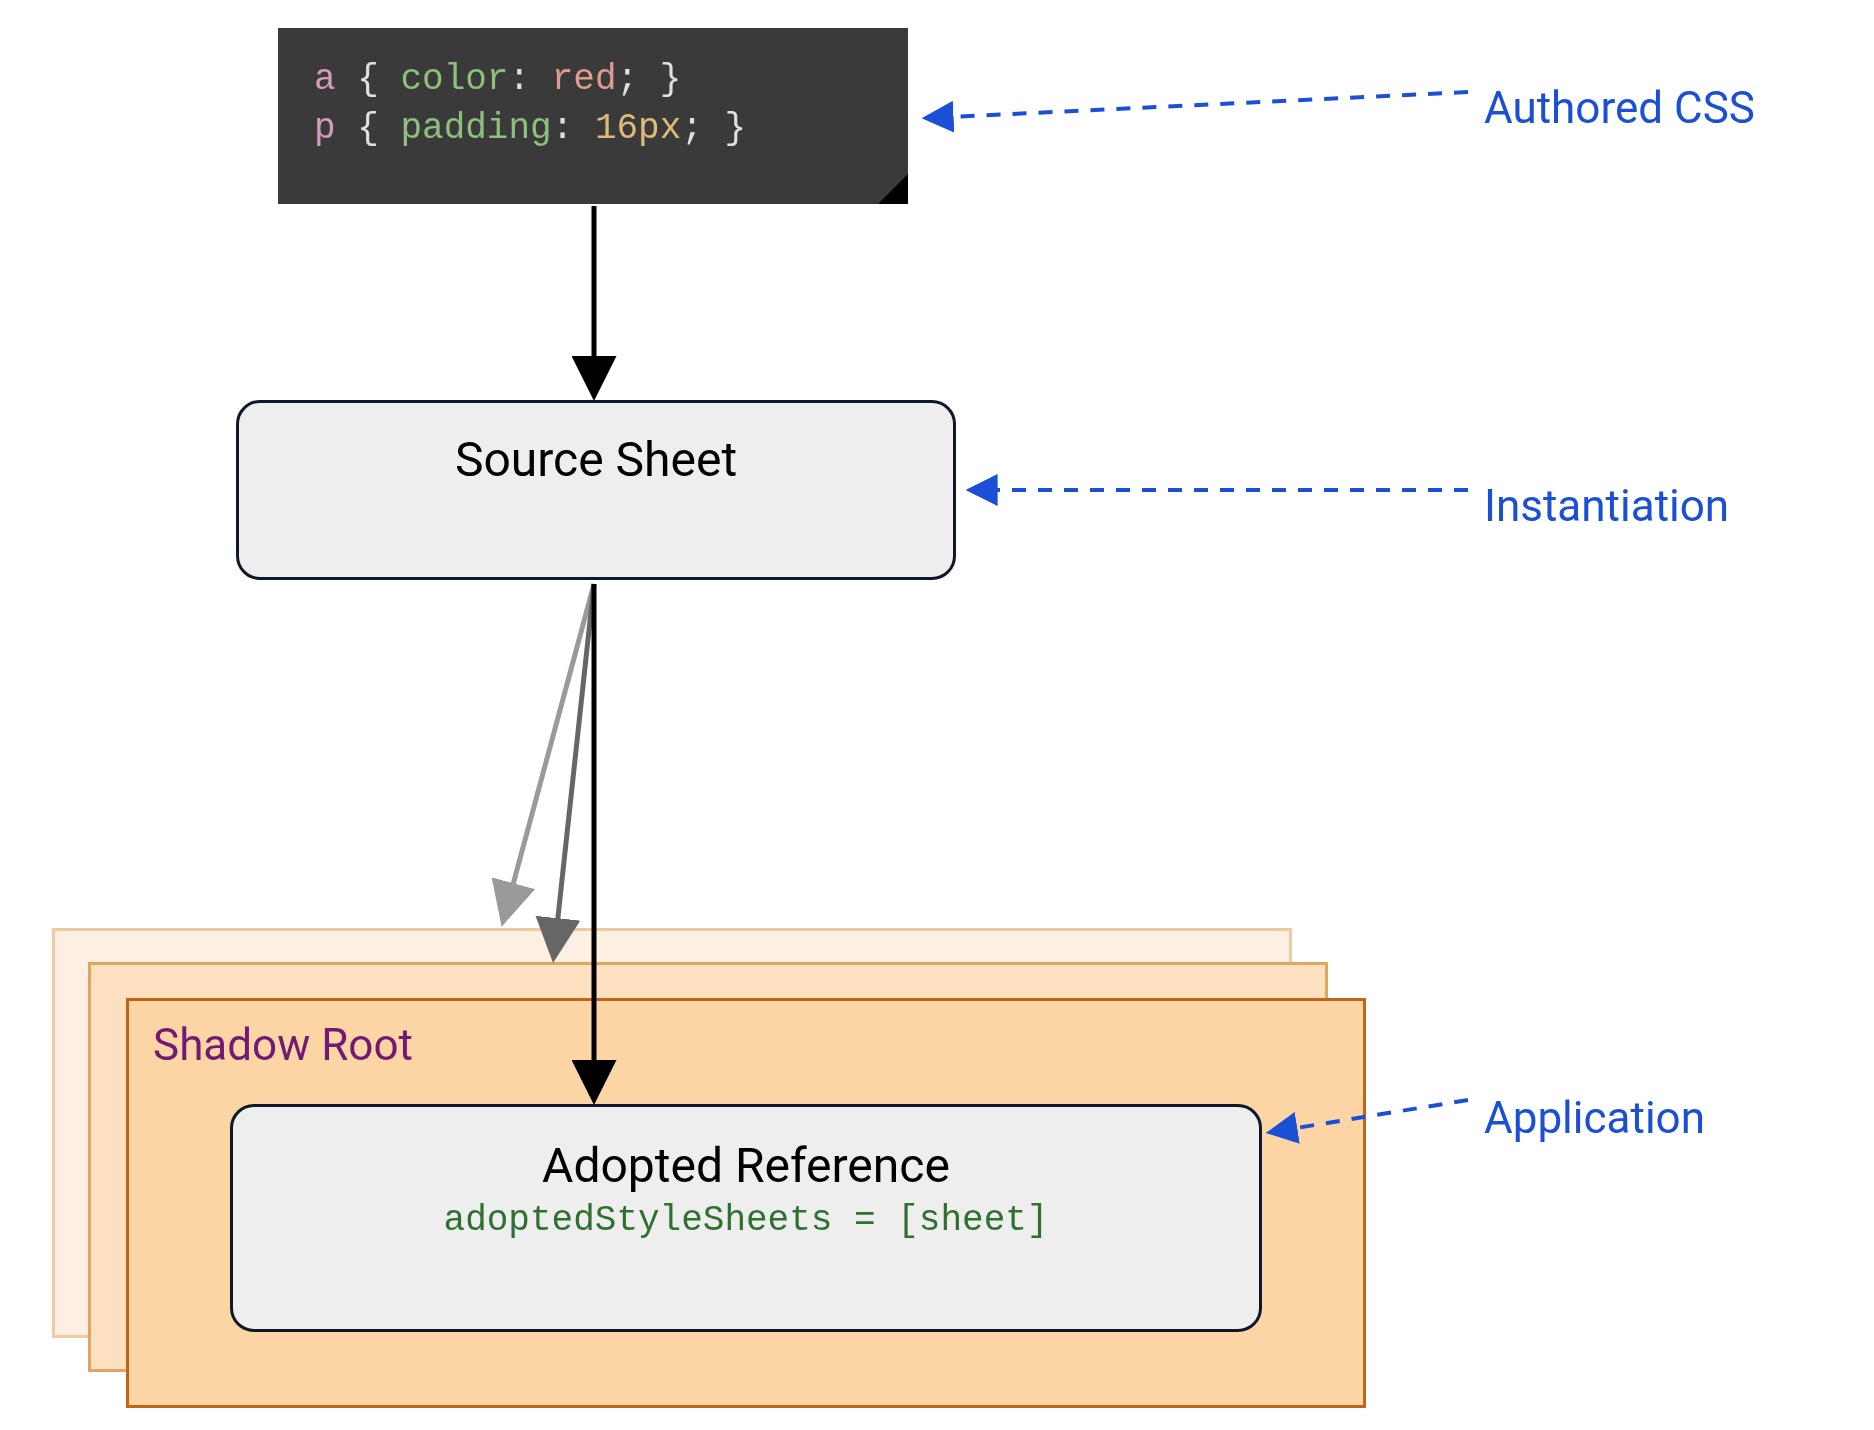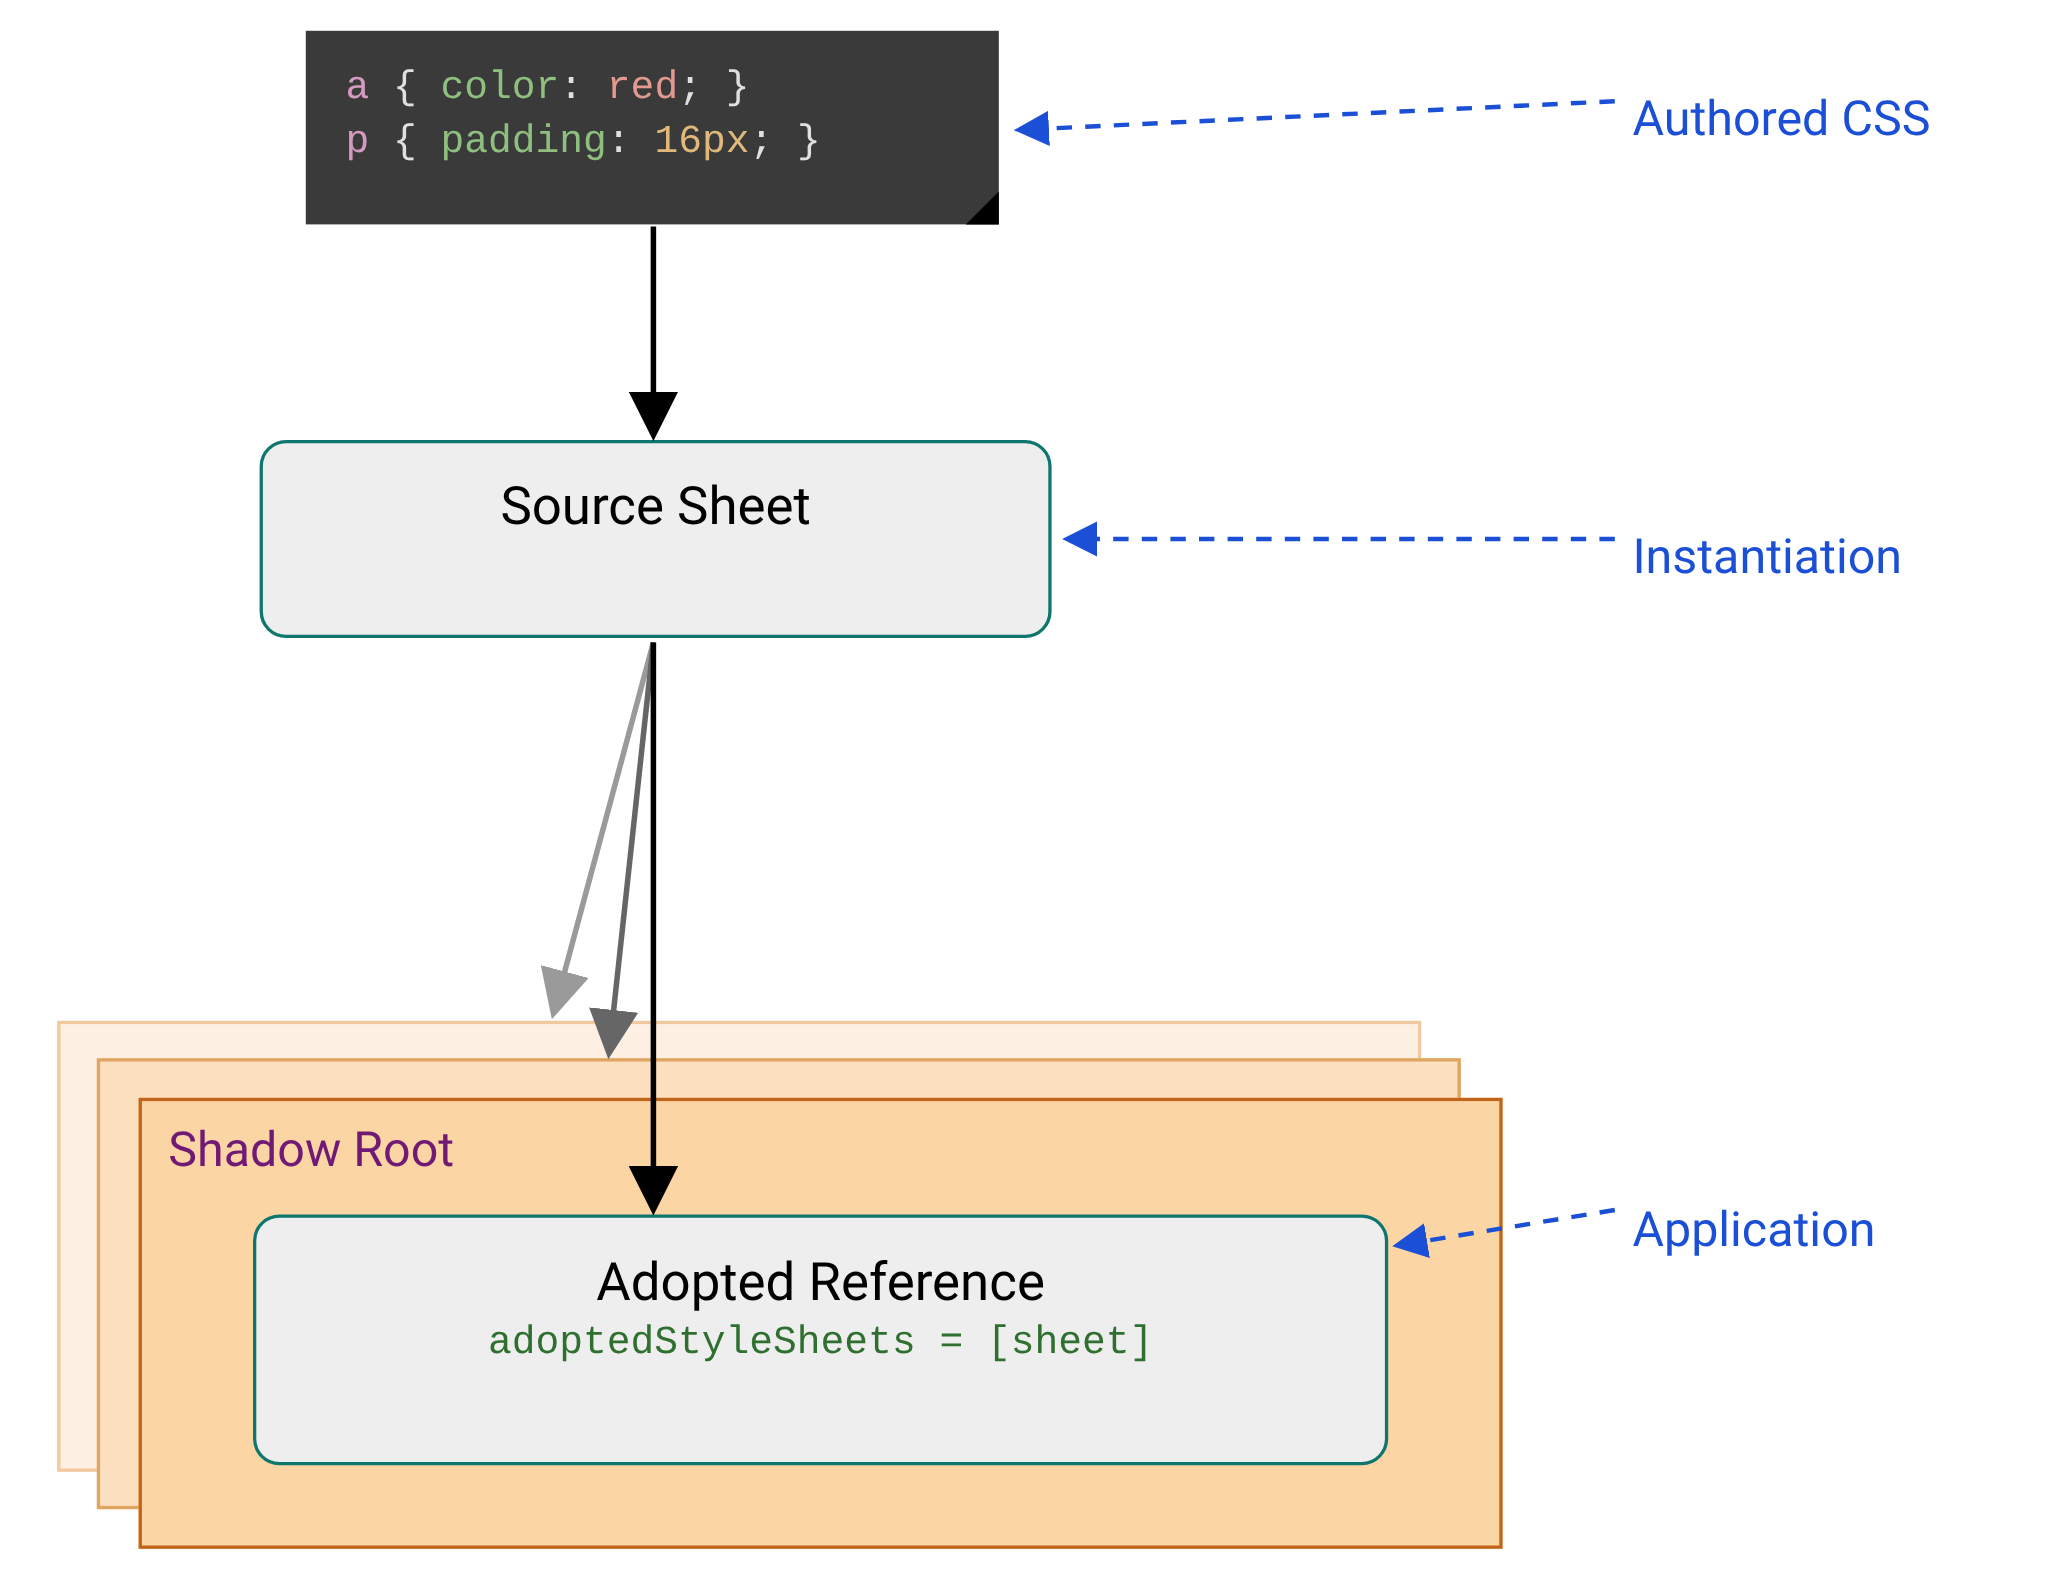--- a/index.html
+++ b/index.html
@@ -45,21 +45,21 @@
   .brace { color: #e0e0e0; }
   .prop { color: #8fbf7f; }
   .val-red { color: #e09a8f; }
   .val-num { color: #e0b97a; }
   .unit { color: #e0b97a; }
 
   
   .rounded-box {
     position: absolute;
     background: #eeeeee;
-    border: 3px solid #0f766e;
+    border: 3px solid #0f172a;
     border-radius: 24px;
     text-align: center;
   }
   .source-box {
     left: 236px;
     top: 400px;
     width: 720px;
     height: 180px;
     padding-top: 28px;
   }

